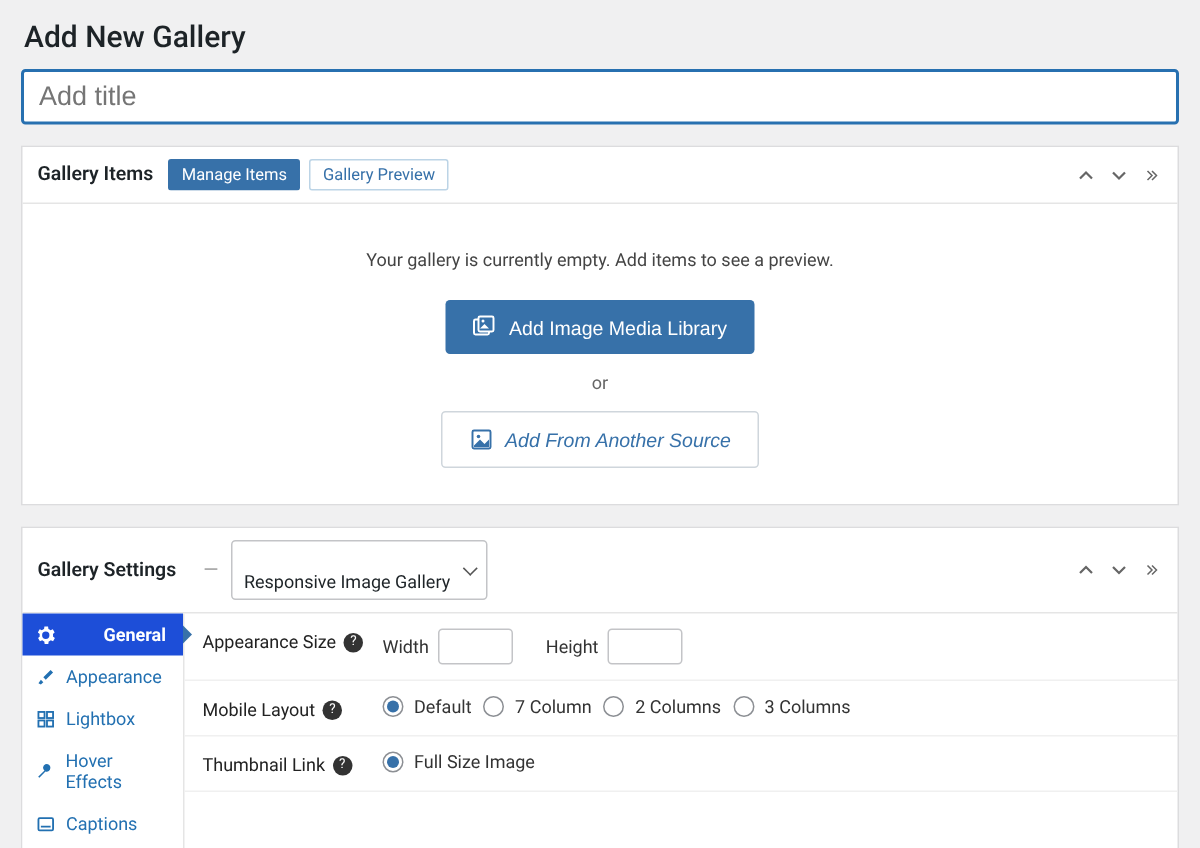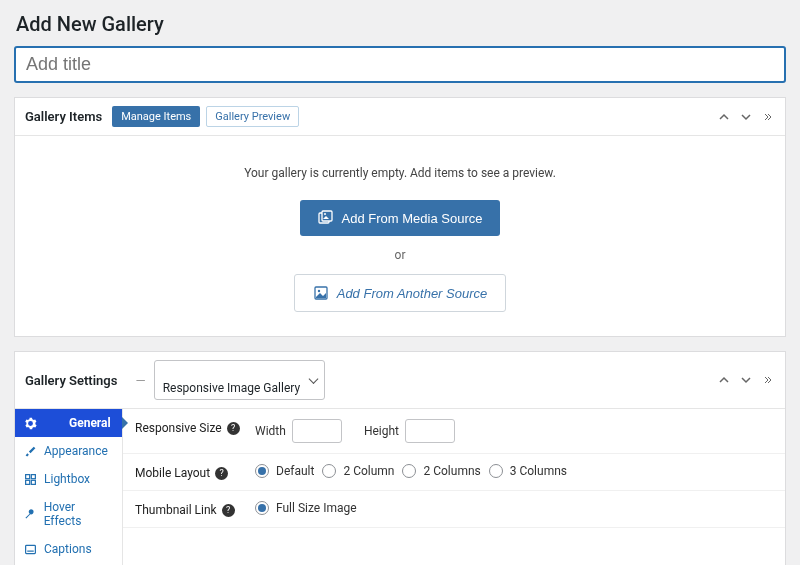--- a/index.html
+++ b/index.html
@@ -78,21 +78,21 @@
       <div class="msg">Your gallery is currently empty. Add items to see a preview.</div>
       <button class="btn primary">
         <span class="ico">
           <svg width="16" height="16" viewBox="0 0 16 16" fill="#fff">
               <rect x="1" y="3" width="10" height="10" rx="1" fill="none" stroke="#fff" stroke-width="1.3"></rect>
               <rect x="4" y="1" width="10" height="10" rx="1" fill="#3771a9" stroke="#fff" stroke-width="1.3"></rect>
               <circle cx="7" cy="4" r="1" fill="#fff"></circle>
               <path d="M5 9 L8 6 L11 9 Z" fill="#fff"></path>
             </svg>
         </span>
-        <span>Add From Media Source</span>
+        <span>Add Image Media Library</span>
       </button>
       <div class="or">or</div>
       <button class="btn secondary">
         <span class="ico">
           <svg width="16" height="16" viewBox="0 0 16 16">
               <rect x="2" y="2" width="12" height="12" rx="1" fill="none" stroke="#3771a9" stroke-width="1.3"></rect>
               <circle cx="6" cy="6" r="1.2" fill="#3771a9"></circle>
               <path d="M3 12 L7 8 L10 11 L13 8 L13 13 L3 13 Z" fill="#3771a9"></path>
             </svg>
         </span>
@@ -181,21 +181,21 @@
             </span>
           <span>Paging</span>
         </div>
 
       </div>
 
       <div class="settings-content">
 
         <div class="field-row">
           <div class="field-label">
-            <span>Responsive Size</span>
+            <span>Appearance Size</span>
             <span class="help">?</span>
           </div>
           <div class="field-ctrl dim-group">
             <span>Width</span>
             <input type="text" value="150" style="">
             <span style="width:10px"></span>
             <span>Height</span>
             <input type="text" value="150" style="">
           </div>
         </div>
@@ -205,21 +205,21 @@
             <span>Mobile Layout</span>
             <span class="help">?</span>
           </div>
           <div class="field-ctrl radio-list">
             <label class="radio-item">
                 <span class="radio checked"></span>
                 <span>Default</span>
               </label>
             <label class="radio-item">
                 <span class="radio"></span>
-                <span>2 Column</span>
+                <span>7 Column</span>
               </label>
             <label class="radio-item">
                 <span class="radio"></span>
                 <span>2 Columns</span>
               </label>
             <label class="radio-item">
                 <span class="radio"></span>
                 <span>3 Columns</span>
               </label>
           </div>

